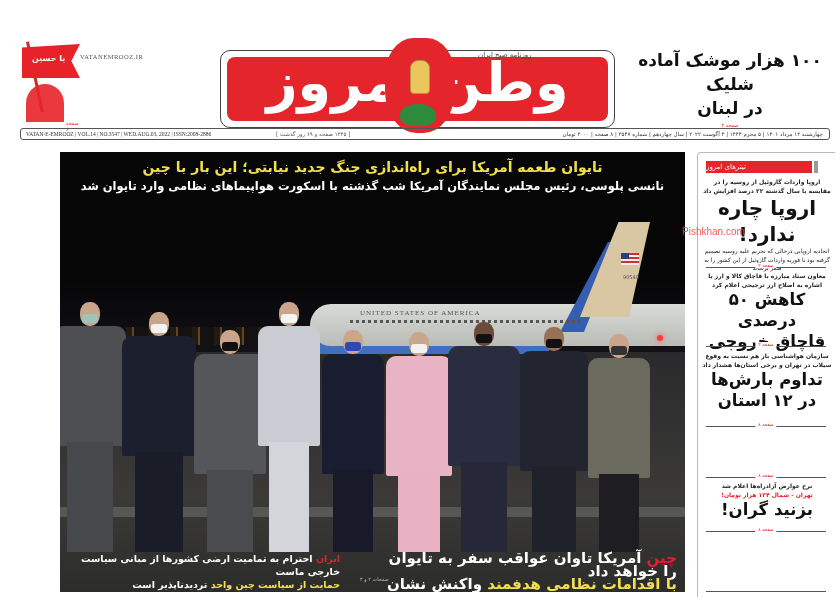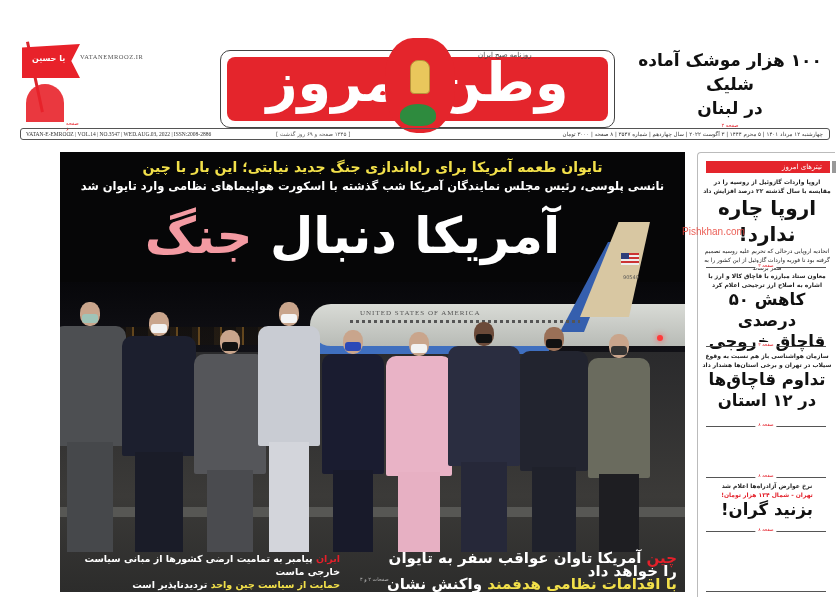--- a/index.html
+++ b/index.html
@@ -71,21 +71,21 @@
     .person .legs { position: absolute; top: 140px; left: 18%; right: 18%; bottom: 0; }
 
     .main .cap-left { position: absolute; left: 5px; top: 400px; width: 275px; text-align: right; direction: rtl; font-size: 9.5px; line-height: 13px; color: #fff; font-weight: bold; }
     .main .cap-right { position: absolute; right: 8px; top: 400px; width: 300px; text-align: right; direction: rtl; font-size: 15px; line-height: 13px; color: #fff; font-weight: bold; }
     .cap-left .yl, .cap-right .yl { color: #f2e04a; }
     .cap-left .tag, .cap-right .tag { color: #e3202a; }
     .main .pages { position: absolute; left: 300px; top: 424px; font-size: 5px; color: #bbb; direction: rtl; }
 
     
     .sidebar { position: absolute; left: 697px; top: 152px; width: 138px; height: 445px; border-left: 1px solid #bbb; border-top: 1px solid #bbb; border-radius: 4px 0 0 0; text-align: center; direction: rtl; }
-    .sb-title { position: absolute; left: 8px; top: 8px; width: 124px; height: 12px; background: #e4252c; color: #fff; font-size: 7px; line-height: 12px; text-align: right; padding-right: 8px; }
+    .sb-title { position: absolute; left: 8px; top: 8px; width: 106px; height: 12px; background: #e4252c; color: #fff; font-size: 7px; line-height: 12px; text-align: left; padding-right: 8px; }
     .sb-title::after { content: ""; position: absolute; right: -6px; top: 0; width: 4px; height: 12px; background: #999; }
     .sb-block { position: absolute; left: 4px; width: 130px; }
     .sb-kicker { font-size: 6px; line-height: 9px; color: #222; font-weight: bold; }
     .sb-kicker.red { color: #e3202a; }
     .sb-head { font-size: 16.5px; line-height: 21px; font-weight: bold; color: #111; }
     .sb-head.xl { font-size: 20px; line-height: 26px; }
     .sb-body { font-size: 5.8px; line-height: 8.5px; color: #222; }
     .sb-divider { position: absolute; left: 8px; width: 120px; height: 1px; background: #555; }
     .sb-divider span { position: absolute; left: 50%; top: -4px; transform: translateX(-50%); background: #fff; padding: 0 3px; font-size: 4.5px; color: #e3202a; }
     .watermark { position: absolute; left: 682px; top: 226px; font-size: 10px; color: #e8453b; font-family: "Liberation Sans", sans-serif; opacity: 0.85; }
@@ -198,35 +198,31 @@
     <div class="person" style="left:528px;width:62px;height:218px;">
       <div class="head"></div>
       <div class="mask" style="background:#333"></div>
       <div class="torso" style="background:#6a6b5e"></div>
       <div class="legs" style="background:#1e1e22"></div>
     </div>
   </div>
 
   <div class="sub-yellow">تایوان طعمه آمریکا برای راه‌اندازی جنگ جدید نیابتی؛ این بار با چین</div>
   <div class="sub-white">نانسی پلوسی، رئیس مجلس نمایندگان آمریکا شب گذشته با اسکورت هواپیماهای نظامی وارد تایوان شد</div>
-  <div class="big">
-    <span>آمریکا دنبال</span>
-    <span class="pink">جنگ</span>
-  </div>
 
   <div class="cap-right">
     <span class="tag">چین</span>
     <span>آمریکا تاوان عواقب سفر به تایوان را خواهد داد</span><br>
     <span class="yl">با اقدامات نظامی هدفمند</span>
     <span>واکنش نشان می‌دهیم</span>
   </div>
   <div class="pages">صفحات ۲ و ۴</div>
   <div class="cap-left">
     <span class="tag">ایران</span>
-    <span>پیامبر به تمامیت ارضی کشورها از مبانی سیاست خارجی ماست</span><br>
+    <span>احترام به تمامیت ارضی کشورها از مبانی سیاست خارجی ماست</span><br>
     <span class="yl">حمایت از سیاست چین واحد</span>
     <span>تردیدناپذیر است</span>
   </div>
 </div>
 
 <div class="sidebar">
   <div class="sb-title">تیترهای امروز</div>
 
   <div class="sb-block" style="top:24px;">
     <div class="sb-kicker">اروپا واردات گازوئیل از روسیه را در مقایسه با سال گذشته ۲۲ درصد افزایش داد</div>
@@ -244,21 +240,21 @@
       <span>قاچاق خروجی</span>
     </div>
   </div>
   <div class="sb-divider" style="top:193px;">
       <span>صفحه ۳</span>
     </div>
 
   <div class="sb-block" style="top:198px;">
     <div class="sb-kicker">سازمان هواشناسی باز هم نسبت به وقوع سیلاب در تهران و برخی استان‌ها هشدار داد</div>
     <div class="sb-head">
-      <span>تداوم قاچاق‌ها</span><br>
+      <span>تداوم بارش‌ها</span><br>
       <span>در ۱۲ استان</span>
     </div>
   </div>
   <div class="sb-divider" style="top:273px;">
       <span>صفحه ۸</span>
     </div>
 
   <div class="sb-divider" style="top:324px;">
       <span>صفحه ۸</span>
     </div>

